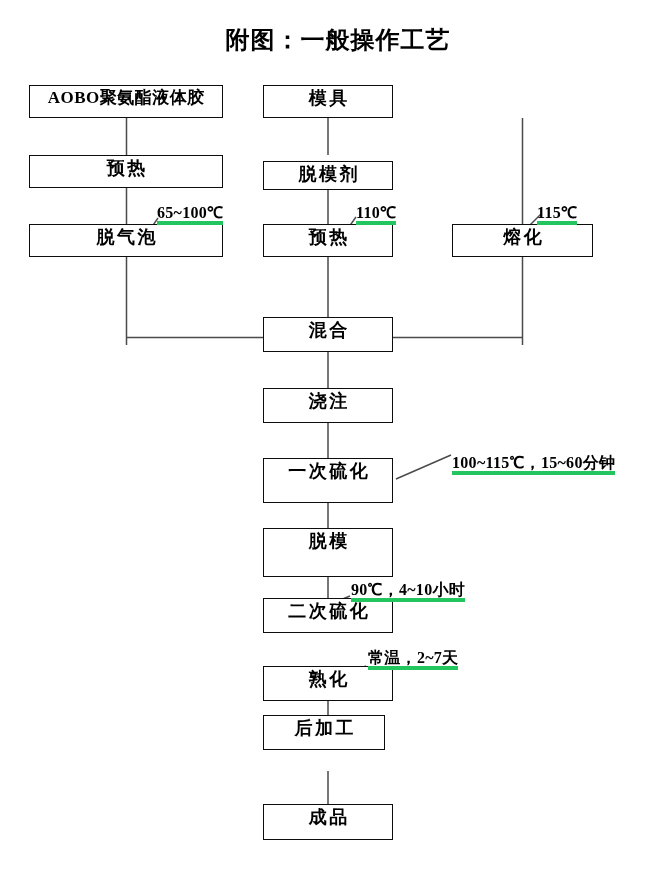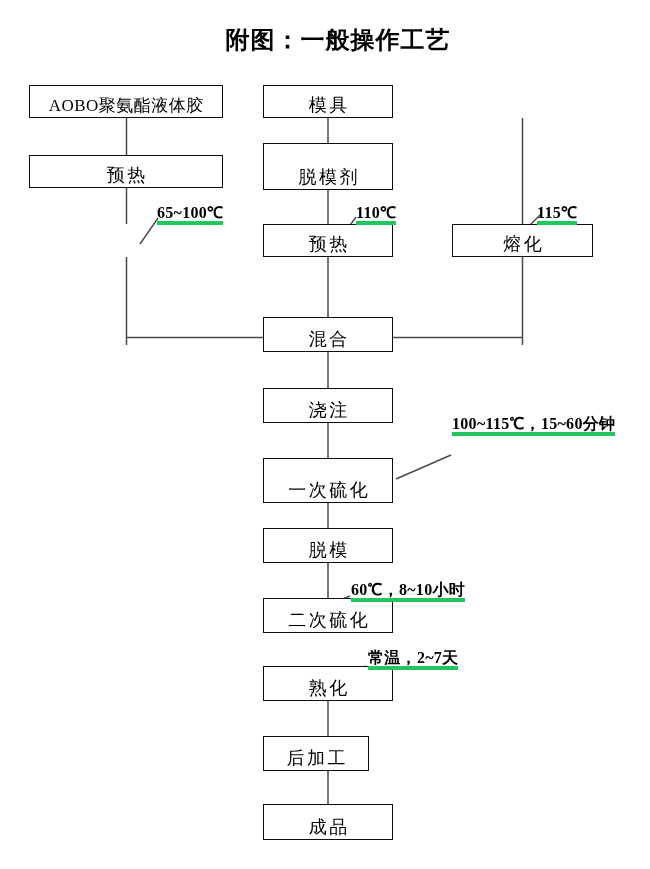--- a/index.html
+++ b/index.html
@@ -35,24 +35,24 @@
     top: 0;
     width: 650px;
     height: 869px;
   }
   .box {
     position: absolute;
     box-sizing: border-box;
     border: 1.6px solid #0d0d0d;
     background: #ffffff;
     display: flex;
-    align-items: flex-end;
+    align-items: flex-start;
     justify-content: center;
     font-size: 18px;
-    font-weight: normal;
+    font-weight: bold;
     letter-spacing: 2.5px;
     text-indent: 2.5px;
     white-space: nowrap;
   }
   .box.wide {
     font-size: 17px;
     letter-spacing: 0.5px;
     text-indent: 0.5px;
   }
   .ann {
@@ -108,68 +108,71 @@
   <div class="box wide" style="left:29px;top:85px;width:194px;height:33px">
     <span>AOBO聚氨酯液体胶</span>
   </div>
   <div class="box" style="left:263px;top:85px;width:130px;height:33px">
     <span>模具</span>
   </div>
 
   <div class="box" style="left:29px;top:155px;width:194px;height:33px">
     <span>预热</span>
   </div>
-  <div class="box" style="left:263px;top:143px;width:130px;height:47px">
+  <div class="box" style="left:263px;top:161px;width:130px;height:29px">
     <span>脱模剂</span>
   </div>
 
+  <div class="box" style="left:29px;top:224px;width:194px;height:33px">
+    <span>脱气泡</span>
+  </div>
   <div class="box" style="left:263px;top:224px;width:130px;height:33px">
     <span>预热</span>
   </div>
   <div class="box" style="left:452px;top:224px;width:141px;height:33px">
     <span>熔化</span>
   </div>
 
   <div class="box" style="left:263px;top:317px;width:130px;height:35px">
     <span>混合</span>
   </div>
   <div class="box" style="left:263px;top:388px;width:130px;height:35px">
     <span>浇注</span>
   </div>
   <div class="box" style="left:263px;top:458px;width:130px;height:45px">
     <span>一次硫化</span>
   </div>
-  <div class="box" style="left:263px;top:528px;width:130px;height:35px">
+  <div class="box" style="left:263px;top:528px;width:130px;height:49px">
     <span>脱模</span>
   </div>
   <div class="box" style="left:263px;top:666px;width:130px;height:35px">
     <span>熟化</span>
   </div>
   <div class="box" style="left:263px;top:598px;width:130px;height:35px">
     <span>二次硫化</span>
   </div>
-  <div class="box" style="left:263px;top:736px;width:106px;height:35px">
+  <div class="box" style="left:263px;top:715px;width:122px;height:35px">
     <span>后加工</span>
   </div>
   <div class="box" style="left:263px;top:804px;width:130px;height:36px">
     <span>成品</span>
   </div>
 
   <div class="ann" style="left:157px;top:205px">
     <span class="ann-text">65~100℃</span>
   </div>
   <div class="ann" style="left:356px;top:205px">
     <span class="ann-text">110℃</span>
   </div>
   <div class="ann" style="left:537px;top:205px">
     <span class="ann-text">115℃</span>
   </div>
-  <div class="ann" style="left:452px;top:416px">
+  <div class="ann" style="left:452px;top:455px">
     <span class="ann-text">100~115℃，15~60分钟</span>
   </div>
   <div class="ann" style="left:351px;top:582px">
-    <span class="ann-text">60℃，8~10小时</span>
+    <span class="ann-text">90℃，4~10小时</span>
   </div>
   <div class="ann" style="left:368px;top:650px">
     <span class="ann-text">常温，2~7天</span>
   </div>
 
 </div>
 
 </body></html>

